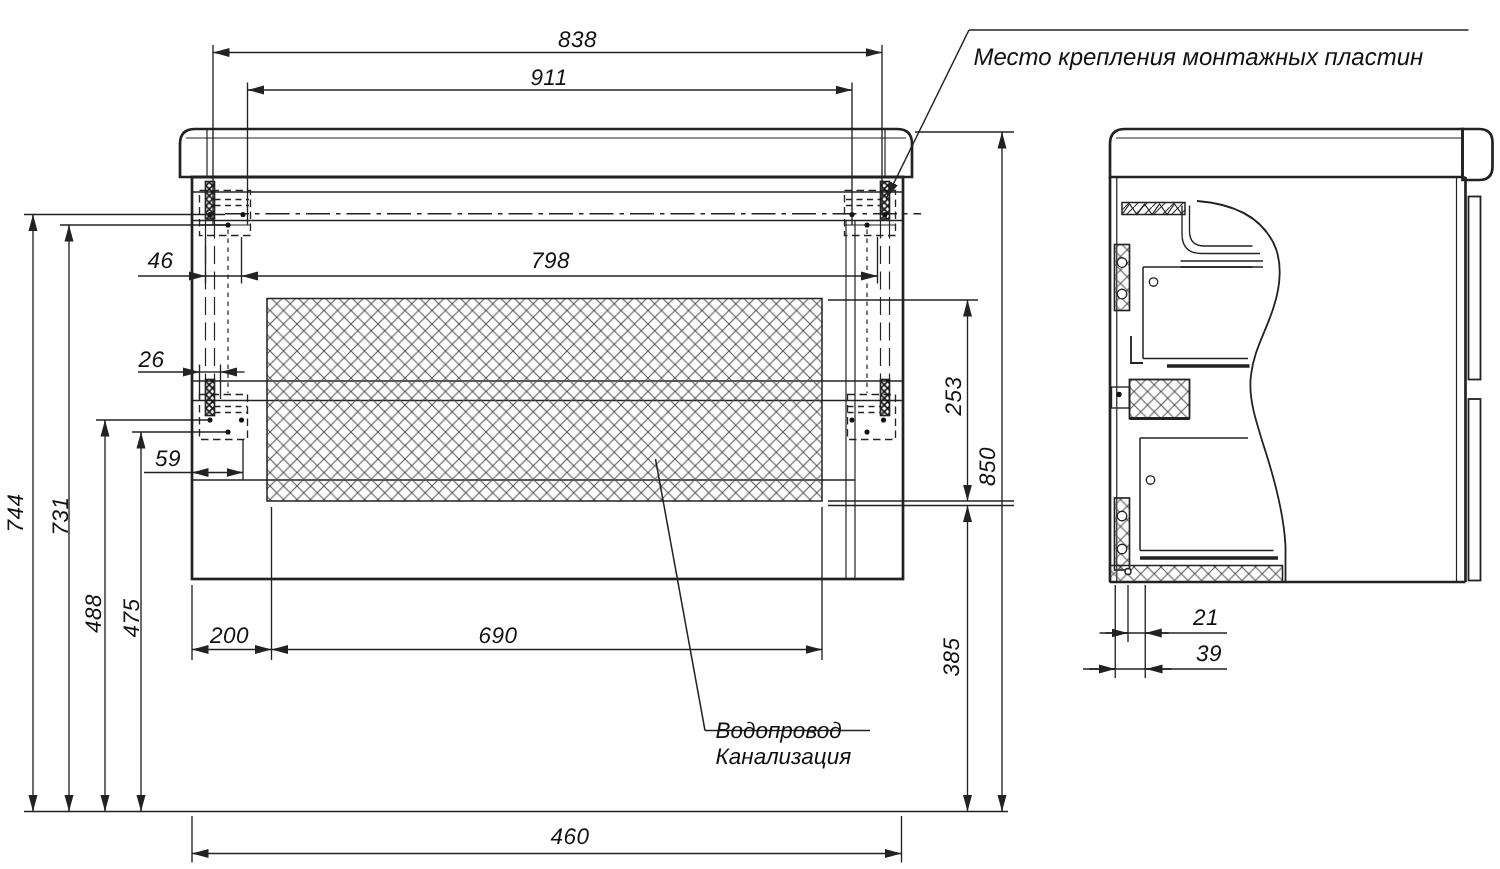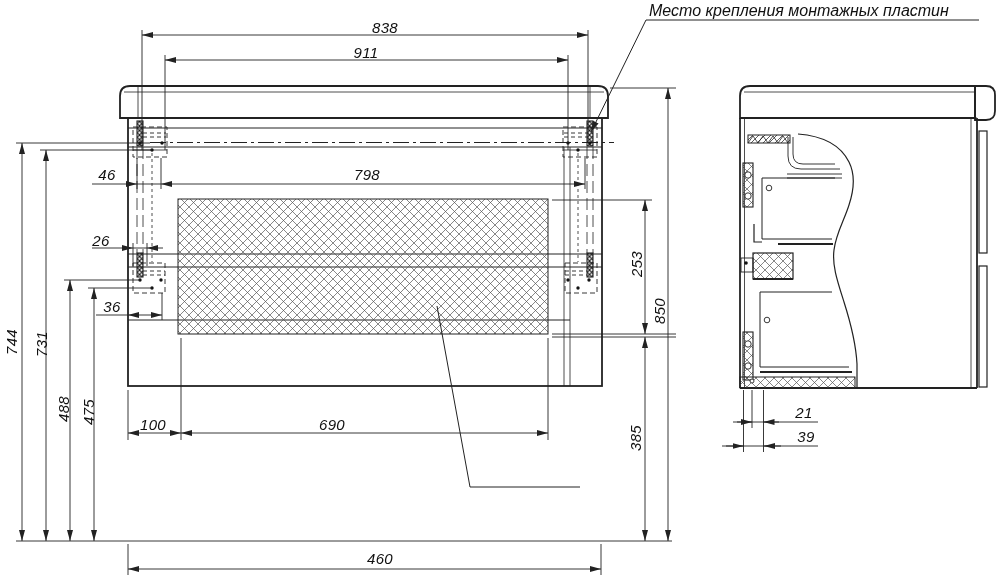--- a/index.html
+++ b/index.html
@@ -2,21 +2,21 @@
 <html><head>
 <meta charset="utf-8">
 <style>
   html,body{margin:0;padding:0;background:#fff;}
   #canvas{position:relative;width:1000px;height:579px;background:#ffffff;overflow:hidden;
           font-family:"Liberation Sans",sans-serif;}
   #drawing{position:absolute;left:0;top:0;}
   .dim{position:absolute;font:italic 15px "Liberation Sans",sans-serif;color:#111;
        transform:translate(-50%,-50%);white-space:nowrap;letter-spacing:.3px;}
   .dim.rot{transform:translate(-50%,-50%) rotate(-90deg);}
-  .note{position:absolute;font:italic 16px "Liberation Sans",sans-serif;color:#111;white-space:nowrap;}
+  .note{position:absolute;font:italic 16px "Liberation Sans",sans-serif;color:#111;white-space:nowrap;margin-top:28px;}
   .note.small{font-size:15px;line-height:17px;}
 </style>
 </head>
 <body>
 
 <div id="canvas">
 
 <svg id="drawing" width="1000" height="579" viewBox="0 0 1000 579">
   <defs>
     <pattern id="xh" width="9" height="9" patternUnits="userSpaceOnUse">
@@ -230,28 +230,32 @@
   <g stroke="#222" fill="none" stroke-width="1">
     <line x1="646" y1="20" x2="979" y2="20"></line>
     <line x1="646" y1="20" x2="591" y2="132" marker-end="url(#ma)"></line>
     <line x1="470" y1="487" x2="580" y2="487"></line>
     <line x1="470" y1="487" x2="437" y2="306"></line>
   </g>
 </svg>
 
 <div class="note" style="left:649px;top:2px">Место крепления монтажных пластин</div>
 
+<div class="note small" style="left:477px;top:451px">
+  <div>Водопровод</div>
+  <div>Канализация</div>
+</div>
 
 <div class="dim" style="left:385px;top:27px">838</div>
 <div class="dim" style="left:366px;top:52px">911</div>
 <div class="dim" style="left:367px;top:174px">798</div>
 <div class="dim" style="left:107px;top:174px">46</div>
 <div class="dim" style="left:101px;top:240px">26</div>
-<div class="dim" style="left:112px;top:306px">36</div>
-<div class="dim" style="left:153px;top:424px">100</div>
+<div class="dim" style="left:112px;top:306px">59</div>
+<div class="dim" style="left:153px;top:424px">200</div>
 <div class="dim" style="left:332px;top:424px">690</div>
 <div class="dim" style="left:380px;top:558px">460</div>
 <div class="dim rot" style="left:11px;top:342px">744</div>
 <div class="dim rot" style="left:41px;top:344px">731</div>
 <div class="dim rot" style="left:63px;top:409px">488</div>
 <div class="dim rot" style="left:88px;top:412px">475</div>
 <div class="dim rot" style="left:636px;top:264px">253</div>
 <div class="dim rot" style="left:659px;top:311px">850</div>
 <div class="dim rot" style="left:635px;top:438px">385</div>
 <div class="dim" style="left:804px;top:412px">21</div>

